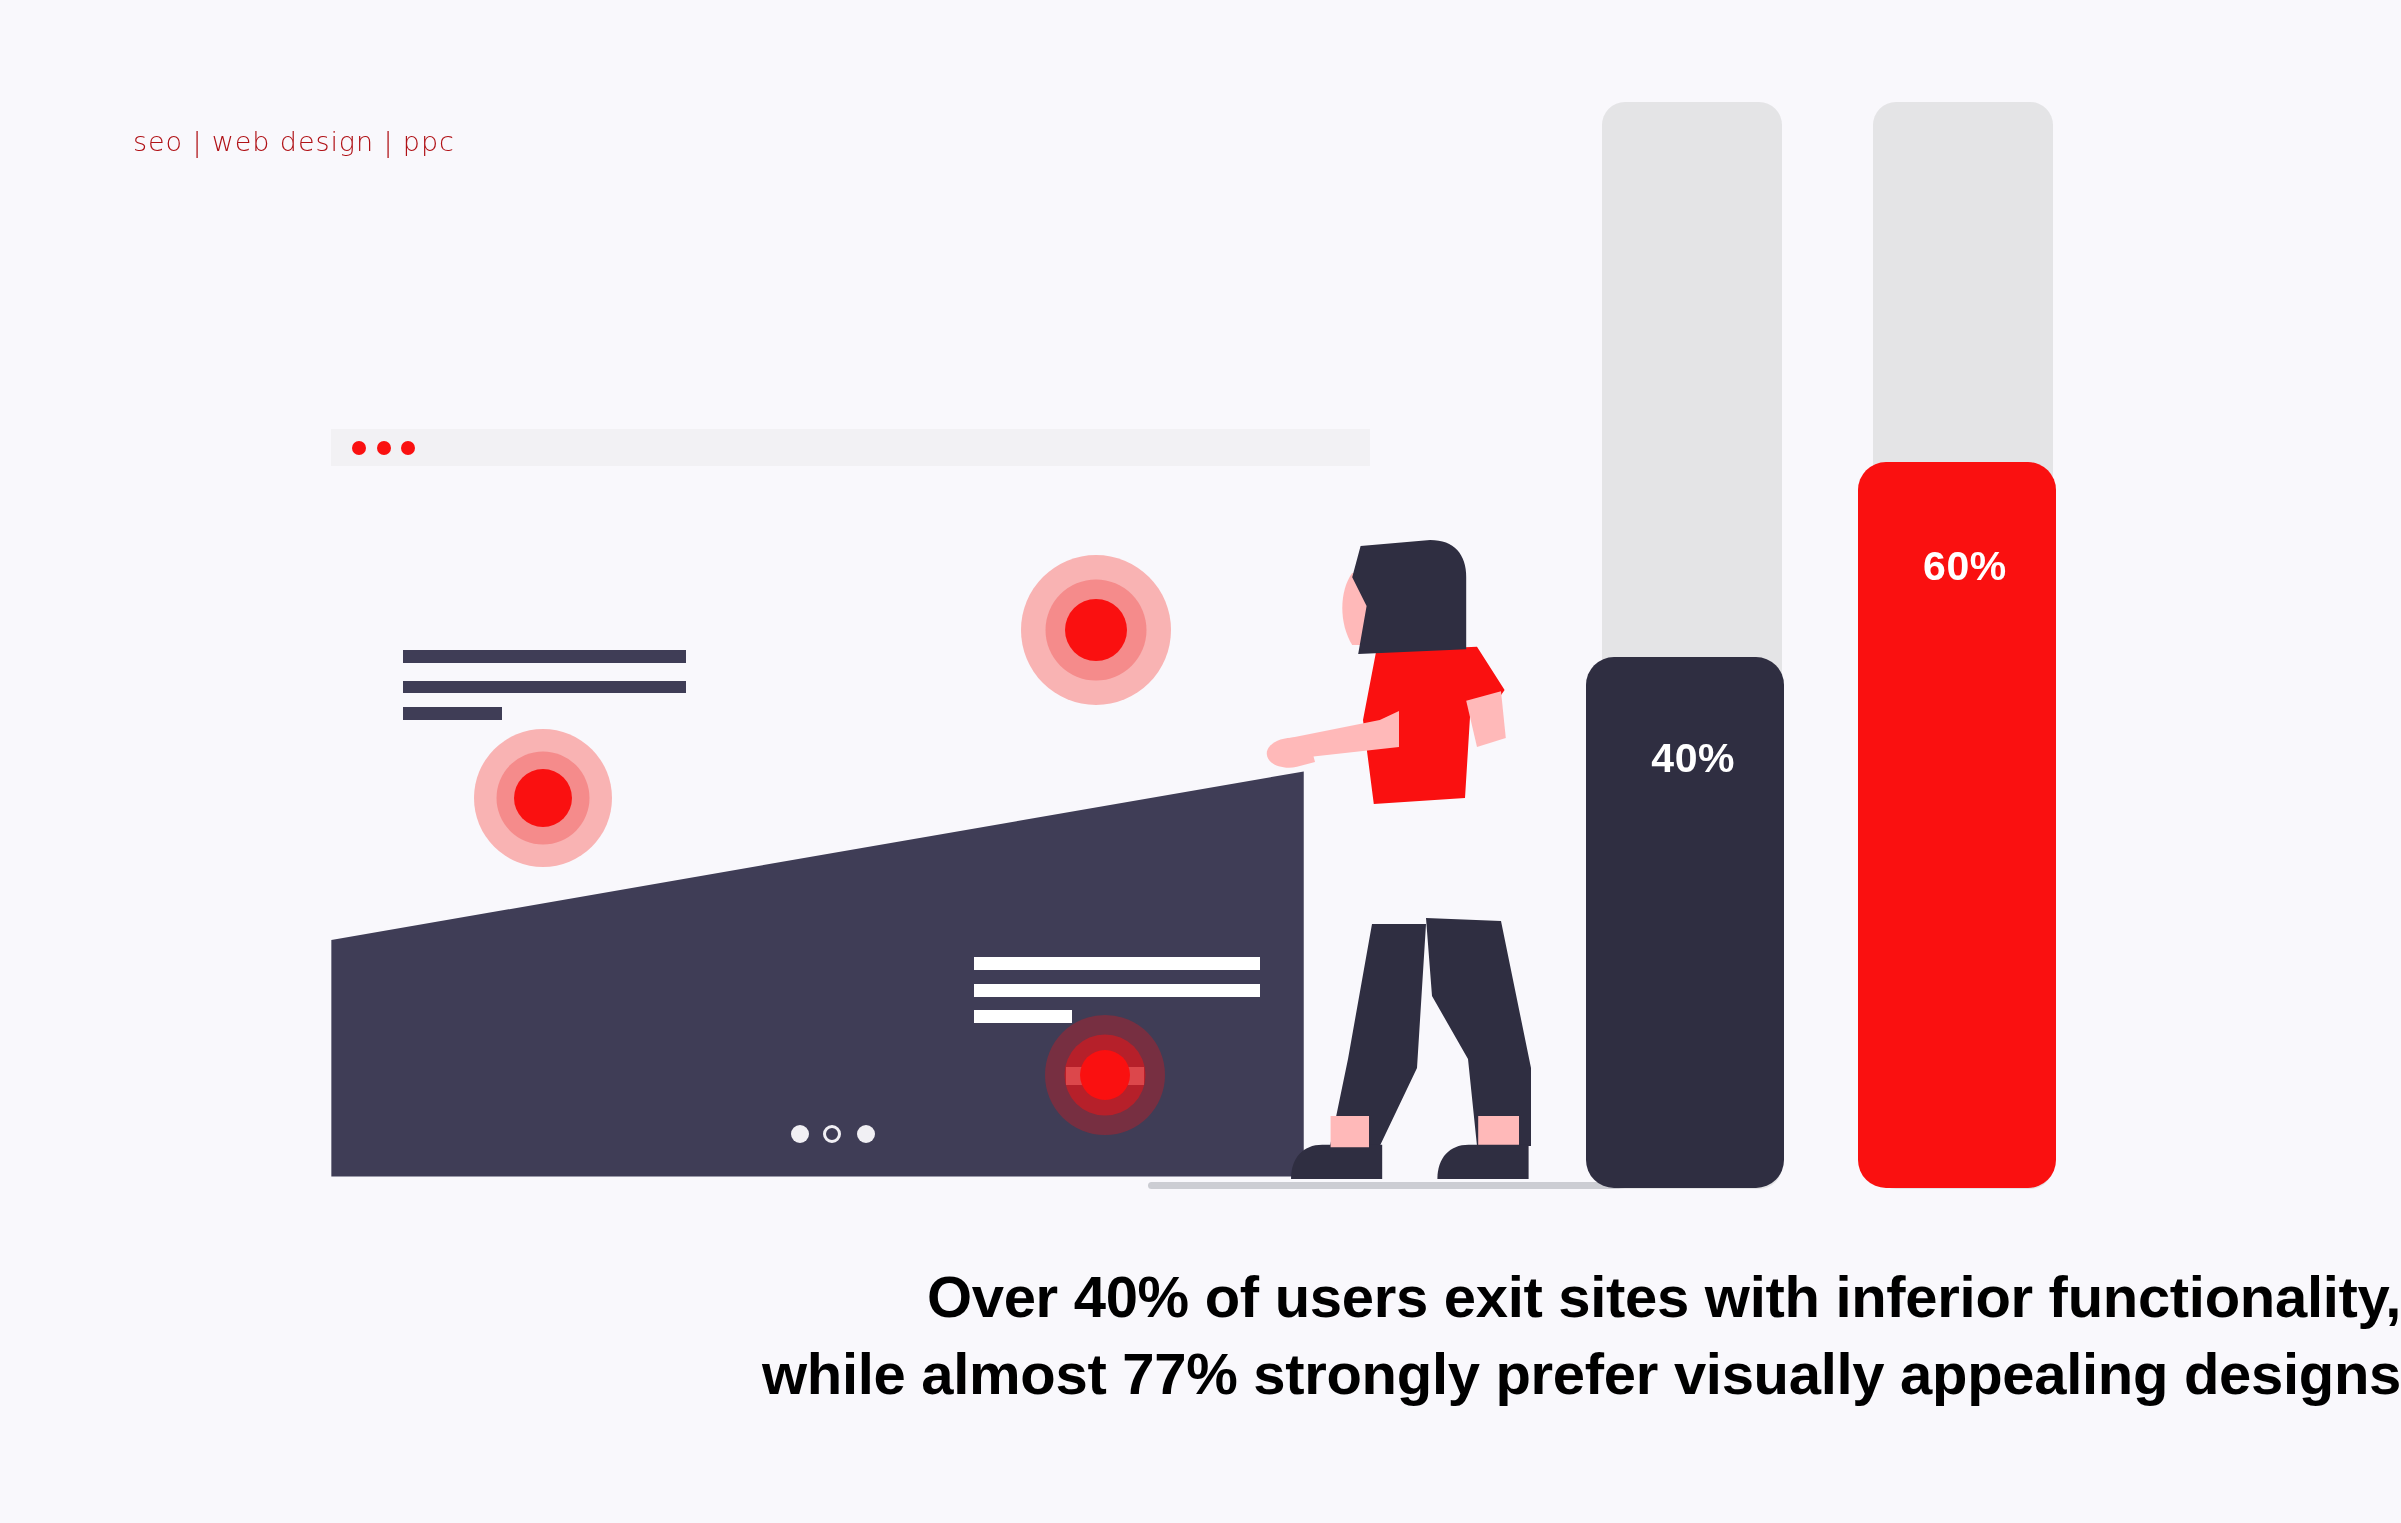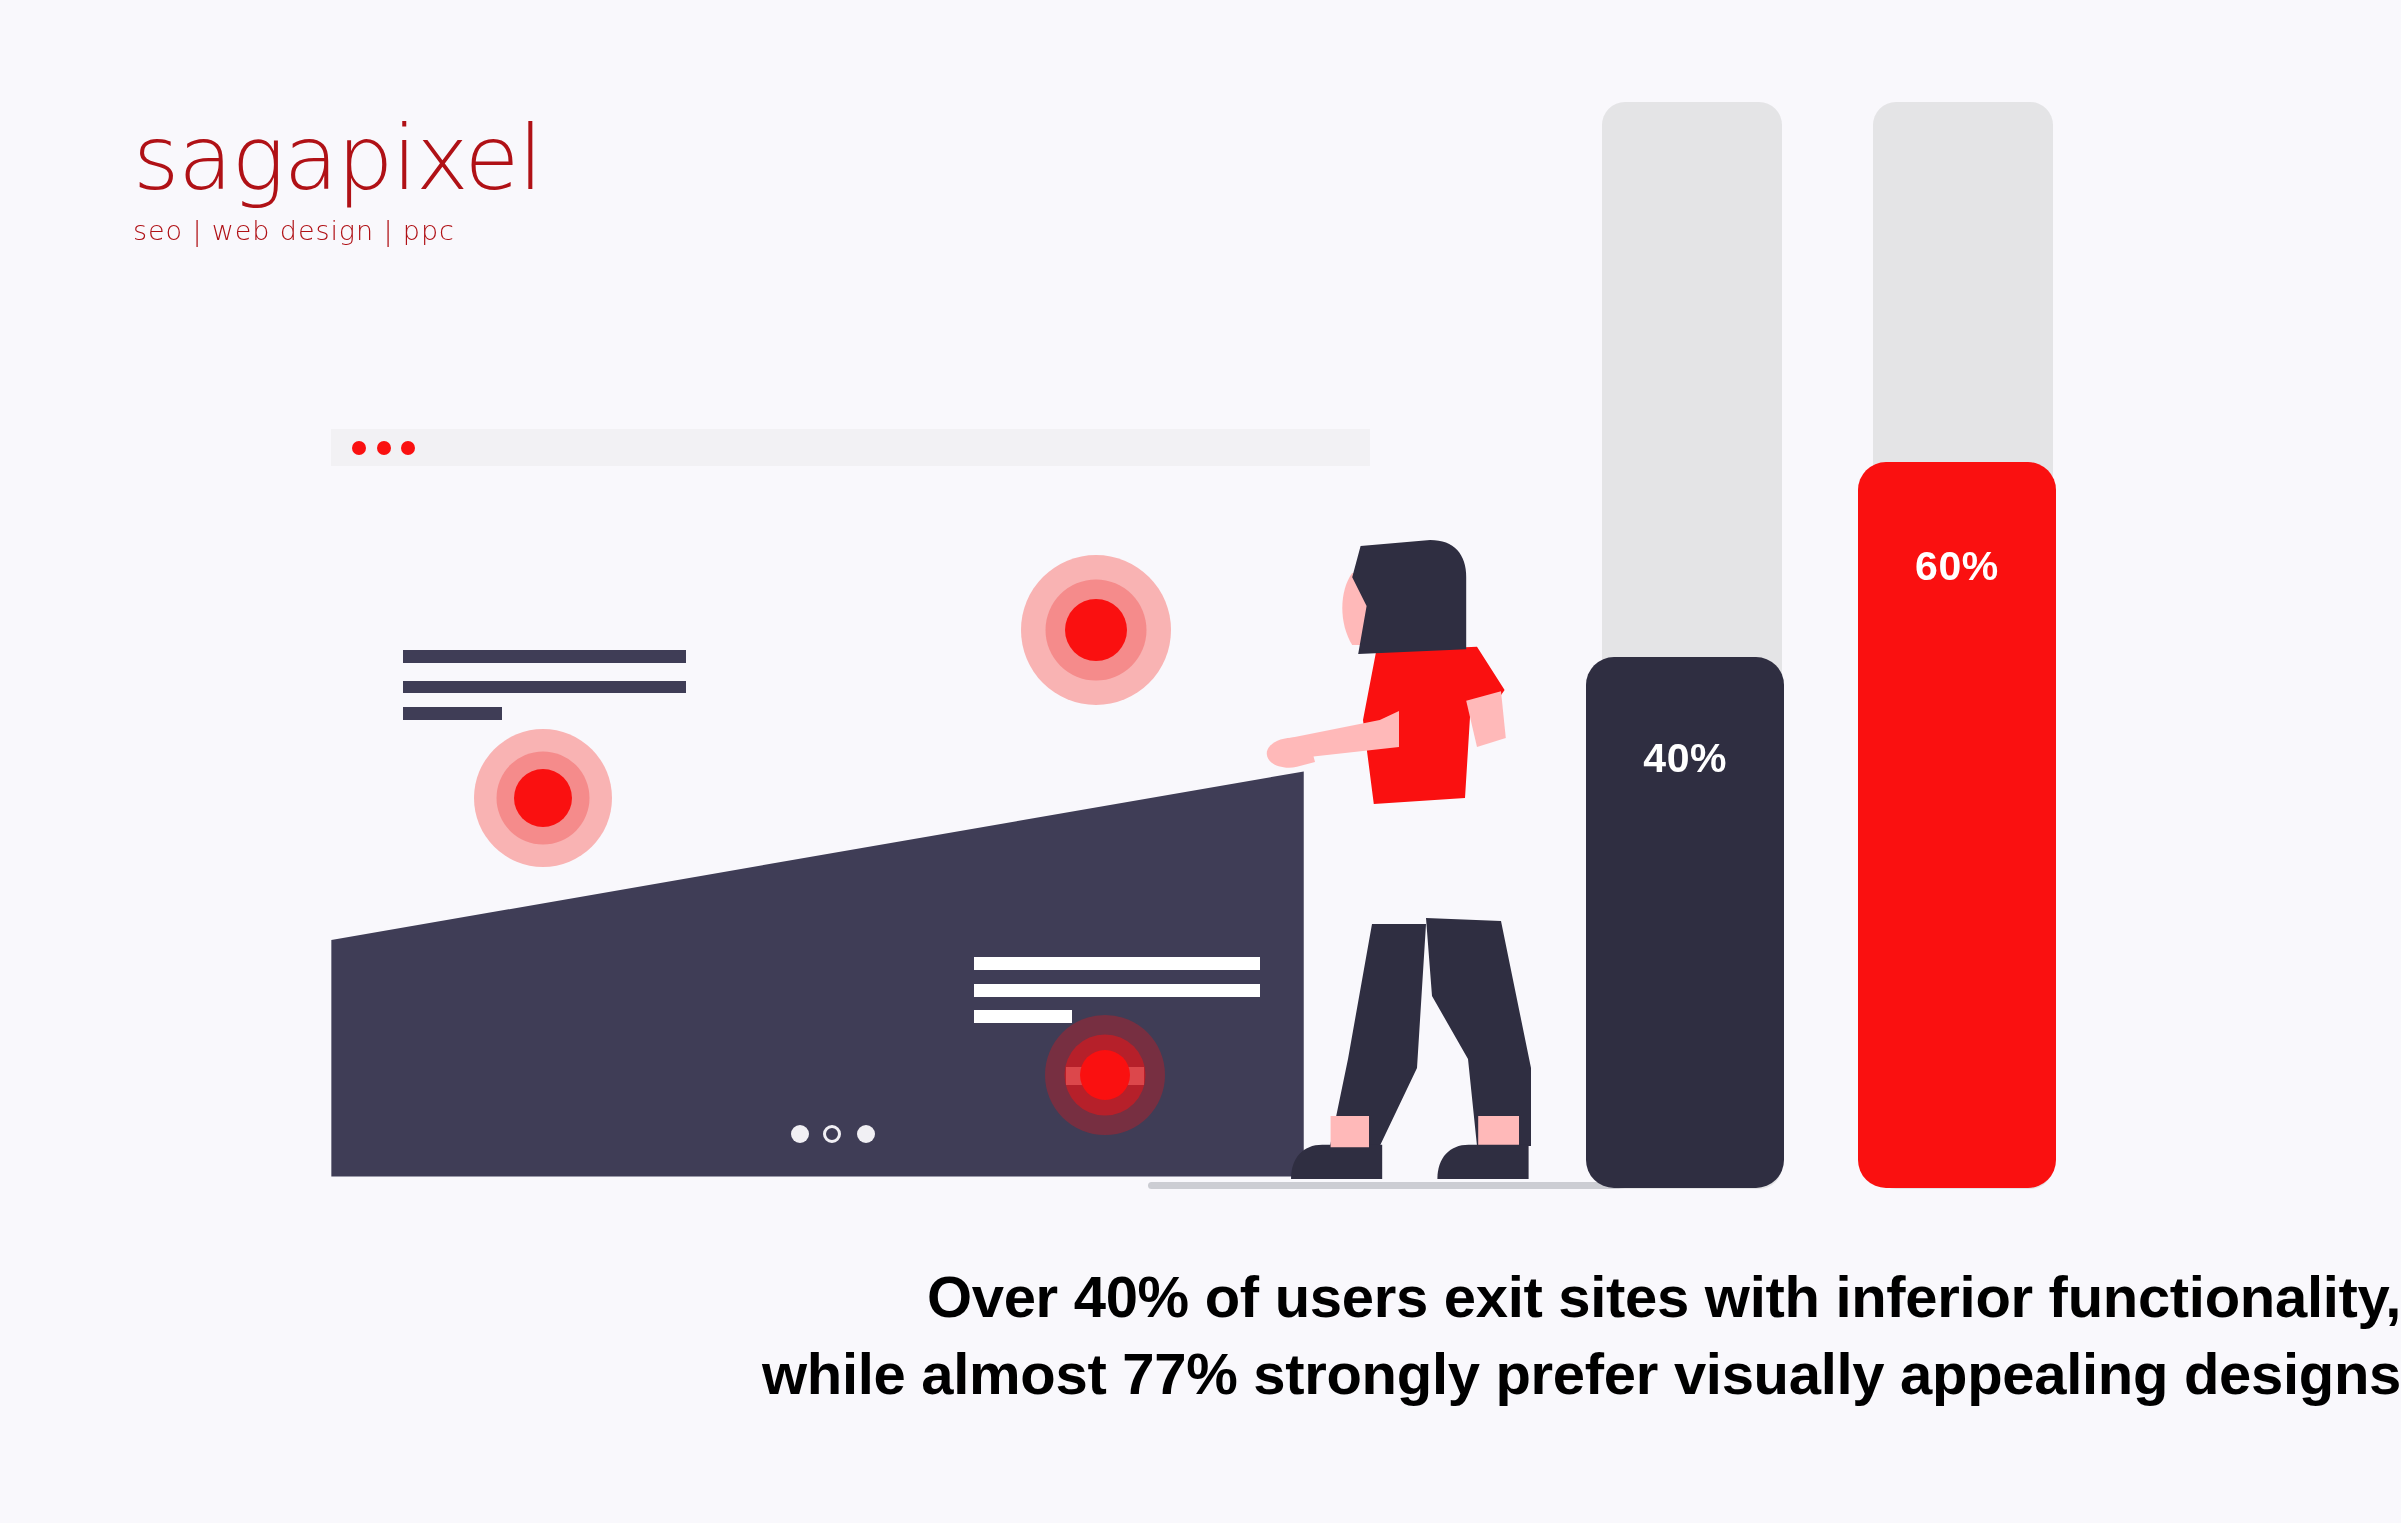--- a/index.html
+++ b/index.html
@@ -202,20 +202,21 @@
   }
   .bar-value {
     position: absolute;
     width: 198px;
     text-align: center;
     color: #ffffff;
     font-family: "Liberation Sans", sans-serif;
     font-weight: bold;
     font-size: 41px;
     letter-spacing: 0.6px;
+    padding-left: 8px;
   }
 
   #track-a { left: 29px; top: 0; height: 1087px; }
   #track-b { left: 300px; top: 0; height: 1087px; }
   #fill-a {
     left: 13.2px; top: 555px; height: 531px;
     background: #2f2e41;
   }
   #fill-b {
     left: 285px; top: 360px; height: 726px;
@@ -261,21 +262,20 @@
     letter-spacing: -0.3px;
     white-space: nowrap;
   }
 </style>
 </head>
 <body>
 
 <div id="infographic">
 
   <div id="logo-block">
-    <div id="logo-wordmark">sagapixel</div>
     <div id="logo-tagline">seo | web design | ppc</div>
   </div>
 
   <svg id="dark-panel" viewBox="0 0 4000 2537" xmlns="http://www.w3.org/2000/svg">
     <polygon points="552,1566 2172,1285 2172,1960 552,1960" fill="#3F3D56"></polygon>
   </svg>
 
   <div id="browser-mockup">
     <div id="browser-titlebar"></div>
     <span class="browser-dot" id="browser-dot-1"></span>

